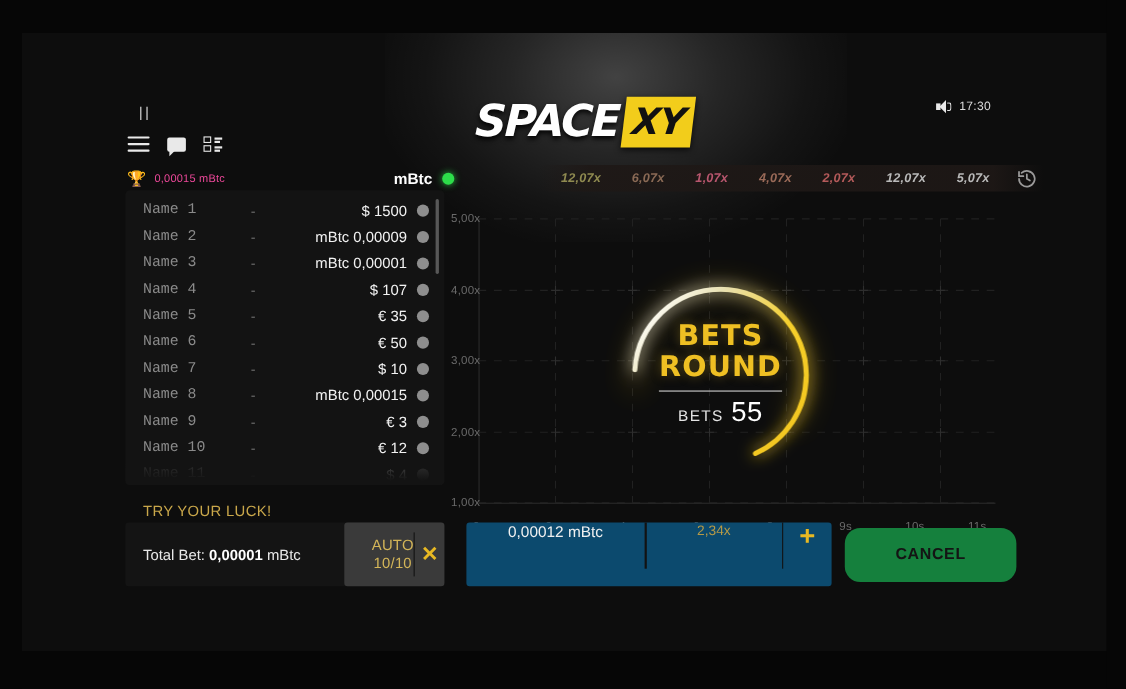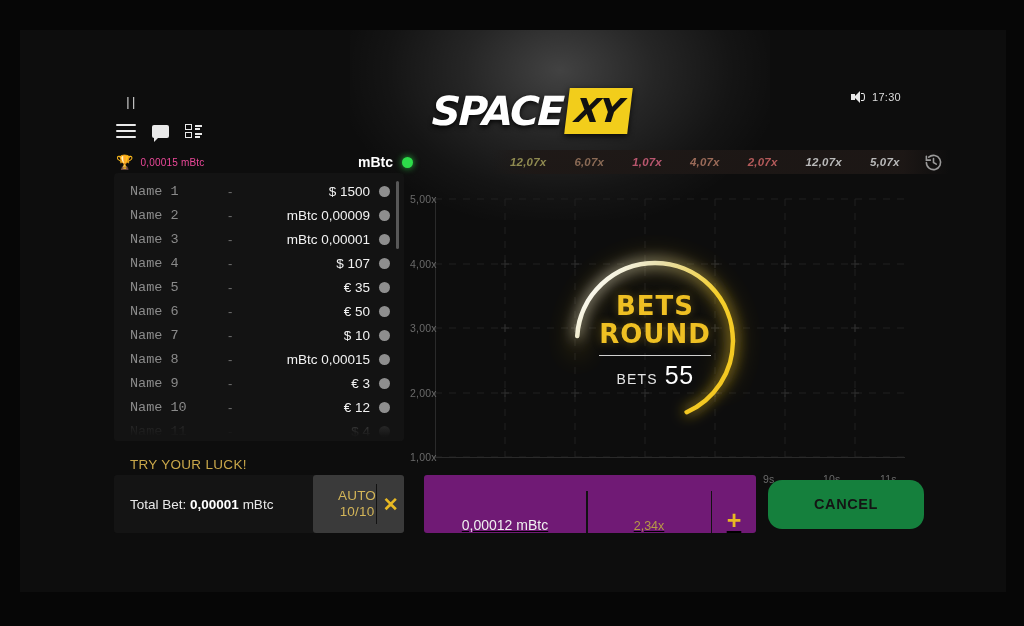--- a/index.html
+++ b/index.html
@@ -259,22 +259,22 @@
   .bets-row { display:flex; align-items:baseline; gap:7px; }
   .bets-label { color:#e4e4e4; font-size:14px; letter-spacing:1.2px; }
   .bets-count { color:#ffffff; font-size:25px; letter-spacing:.5px; }
 
   
   .bottom-controls {
     position:absolute; left:404px; top:445px;
     display:flex; align-items:center; gap:12px; z-index:6;
   }
   .bet-box {
-    width:332px; height:58px; background:#701a75;
-    border-radius:3px; display:flex; align-items:flex-end;text-decoration:underline;
+    width:332px; height:58px; background:#0c4a6e;
+    border-radius:3px; display:flex; align-items:flex-start;
   }
   .bet-amount {
     flex:0 0 162px; text-align:center; color:#f0f0f0; font-size:14px;
   }
   .bb-div { width:1.5px; height:42px; background:#121212; }
   .bet-mult {
     flex:1; text-align:center; color:#b79a46; font-size:12.5px;
   }
   .bet-plus {
     flex:0 0 44px; text-align:center; color:#e8b923;

